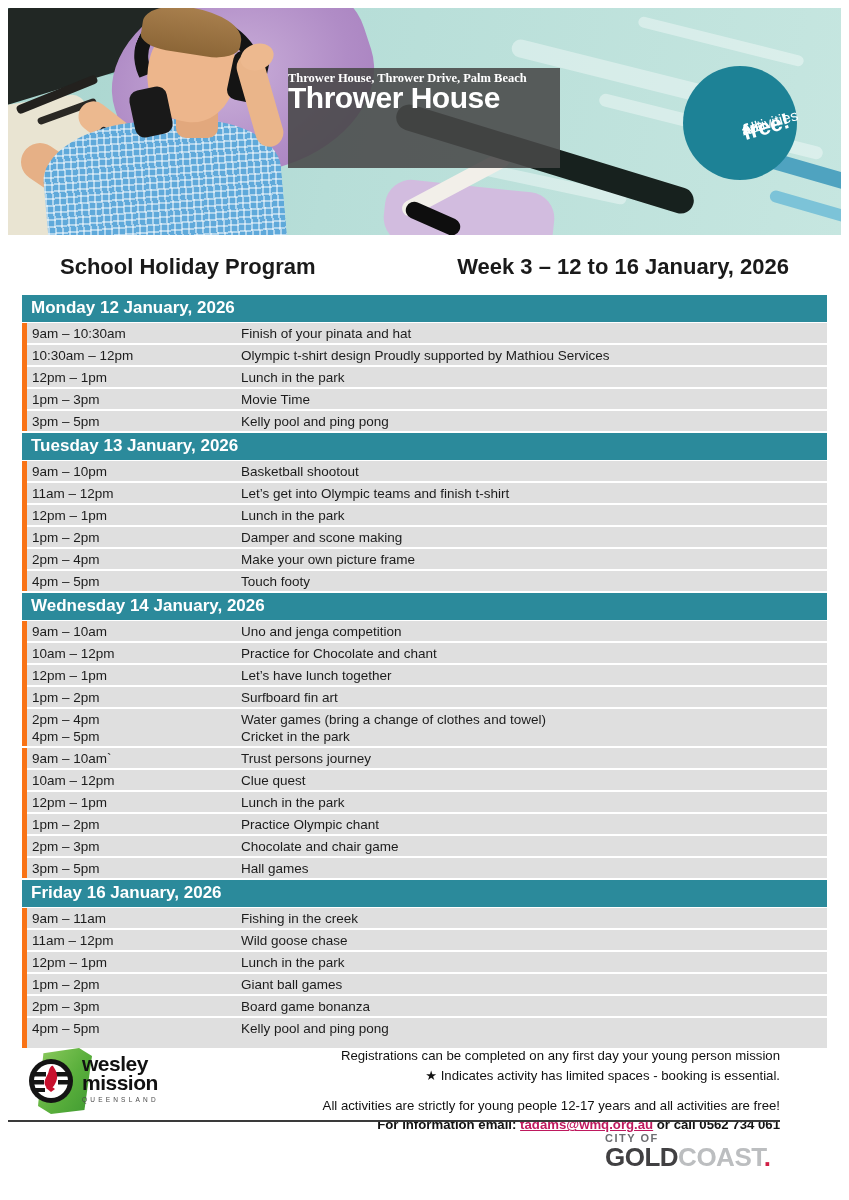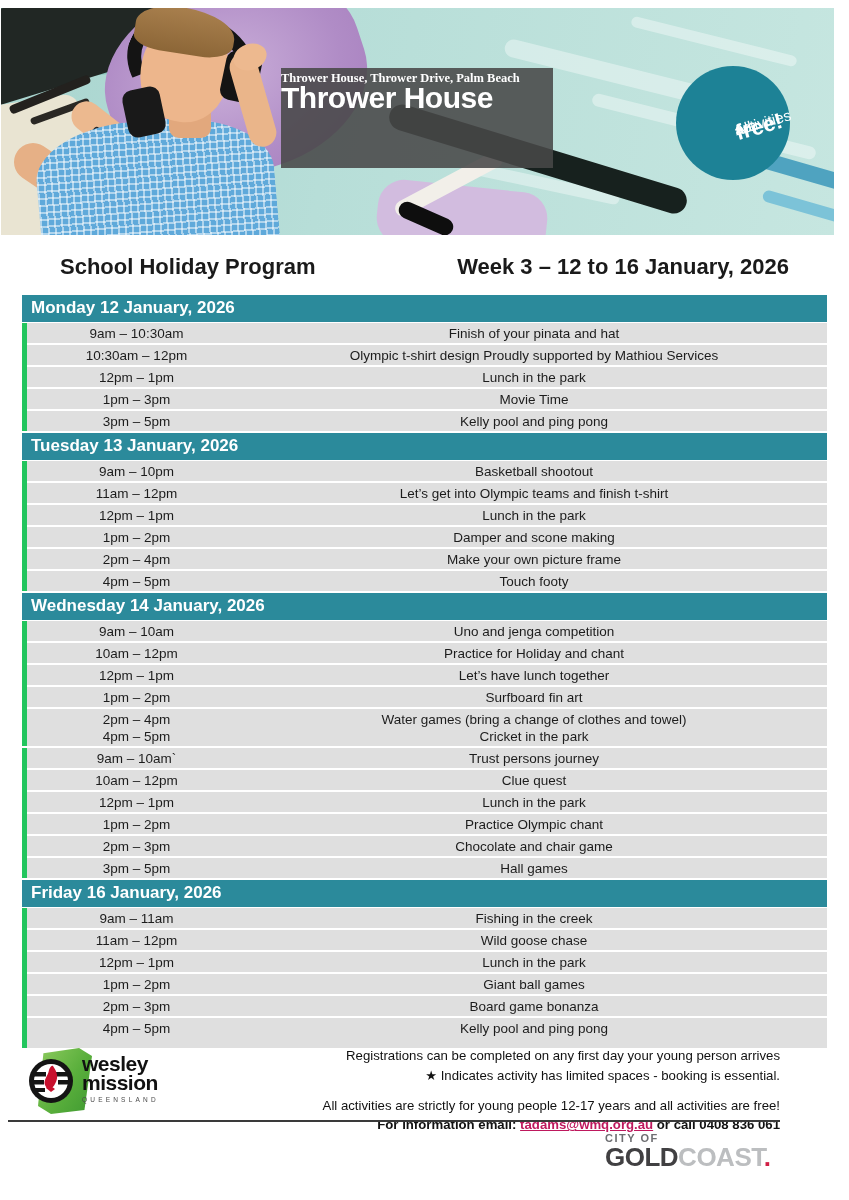--- a/index.html
+++ b/index.html
@@ -5,21 +5,21 @@
   * { margin:0; padding:0; box-sizing:border-box; }
   html,body { width:849px; }
   body {
     width:849px; height:1200px; background:#ffffff;
     font-family:"Liberation Sans", sans-serif; color:#1a1a1a;
     position:relative; overflow:hidden;
   }
 
   
   .hero {
-    position:absolute; left:1px; top:8px; width:833px; height:227px;
+    position:absolute; left:8px; top:8px; width:833px; height:227px;
     overflow:hidden;
     background:linear-gradient(100deg,#a9d5cf 0%,#b7ded8 40%,#c6e6e0 100%);
   }
   .hero div { position:absolute; }
   .g-streak { background:rgba(255,255,255,.38); border-radius:10px; }
   .g-streak.s1 { left:500px; top:62px; width:270px; height:18px; transform:rotate(14deg); }
   .g-streak.s2 { left:588px; top:112px; width:230px; height:13px; transform:rotate(14deg); }
   .g-streak.s3 { left:628px; top:28px; width:170px; height:11px; transform:rotate(14deg); }
   .g-streak.s4 { left:470px; top:170px; width:150px; height:12px; transform:rotate(12deg); }
   .g-tealchip { left:-12px; top:-14px; width:160px; height:84px; transform:rotate(-6deg);
@@ -94,21 +94,21 @@
   
   .prog-head { position:absolute; left:22px; top:254px; width:767px;
     display:flex; justify-content:space-between; align-items:flex-end; }
   .prog-head .left { margin-left:38px; font-size:22px; font-weight:bold; }
   .prog-head .right { font-size:22px; font-weight:bold; }
 
   
   .schedule { position:absolute; left:22px; top:295px; width:805px; }
   .day-header { background:#2b8a9b; color:#fff; font-weight:bold; font-size:17px;
     padding:3px 0 4px 9px; margin-bottom:1px; }
-  .day-rows { border-left:5px solid #22c55e;text-align:center; }
+  .day-rows { border-left:5px solid #f97316; }
   .sched-row { background:#dfdfdf; display:flex; padding:2.5px 0 2.5px 5px;
     margin-bottom:2px; font-size:13.5px; color:#1c1c1c; }
   .sched-row .time { width:209px; flex:none; }
   .sched-row .activity { flex:1; }
   .day:nth-child(3) .sched-row:nth-child(5) { margin-bottom:0; padding-bottom:1px; }
   .day:nth-child(3) .sched-row:nth-child(6) { padding-top:1px; }
   .day:last-child .sched-row:last-child { padding-bottom:12px; }
 
   
   .footer { position:absolute; left:22px; top:1046px; width:758px; display:flex; }
@@ -256,21 +256,21 @@
   <div class="day">
     <div class="day-header">Wednesday 14 January, 2026</div>
     <div class="day-rows">
   <div class="sched-row">
     <div class="time">9am – 10am</div>
     <div class="activity">Uno and jenga competition</div>
   </div>
 
   <div class="sched-row">
     <div class="time">10am – 12pm</div>
-    <div class="activity">Practice for Holiday and chant</div>
+    <div class="activity">Practice for Chocolate and chant</div>
   </div>
 
   <div class="sched-row">
     <div class="time">12pm – 1pm</div>
     <div class="activity">Let’s have lunch together</div>
   </div>
 
   <div class="sched-row">
     <div class="time">1pm – 2pm</div>
     <div class="activity">Surfboard fin art</div>
@@ -372,25 +372,25 @@
       <path d="M25 8 C29 14 31 19 27 26 C25 31 19 32 17 27 C15 22 20 18 21 12 C22 9 24 7 25 8 Z" fill="#c8102e"></path>
       <path d="M20 26 L27 31 L23 34 L18 30 Z" fill="#c8102e"></path>
     </svg>
     <div class="wm-text">
       <div class="w1">wesley</div>
       <div class="w2">mission</div>
       <div class="w3">QUEENSLAND</div>
     </div>
   </div>
   <div class="foot-notes">
-    <div>Registrations can be completed on any first day your young person arrives</div>
+    <div>Registrations can be completed on any first day your young person mission</div>
     <div>★ Indicates activity has limited spaces - booking is essential.</div>
     <div class="gap"></div>
     <div>All activities are strictly for young people 12-17 years and all activities are free!</div>
-    <div class="bold"><span>For information email: </span><a href="#">tadams@wmq.org.au</a><span> or call 0408 836 061</span></div>
+    <div class="bold"><span>For information email: </span><a href="#">tadams@wmq.org.au</a><span> or call 0562 734 061</span></div>
   </div>
 </div>
 
 <div class="foot-hr"></div>
 
 <div class="gc-logo">
   <div class="cityof">CITY OF</div>
   <div class="big"><span class="gold">GOLD</span><span class="coast">COAST</span><span class="dot">.</span></div>
 </div>
 

